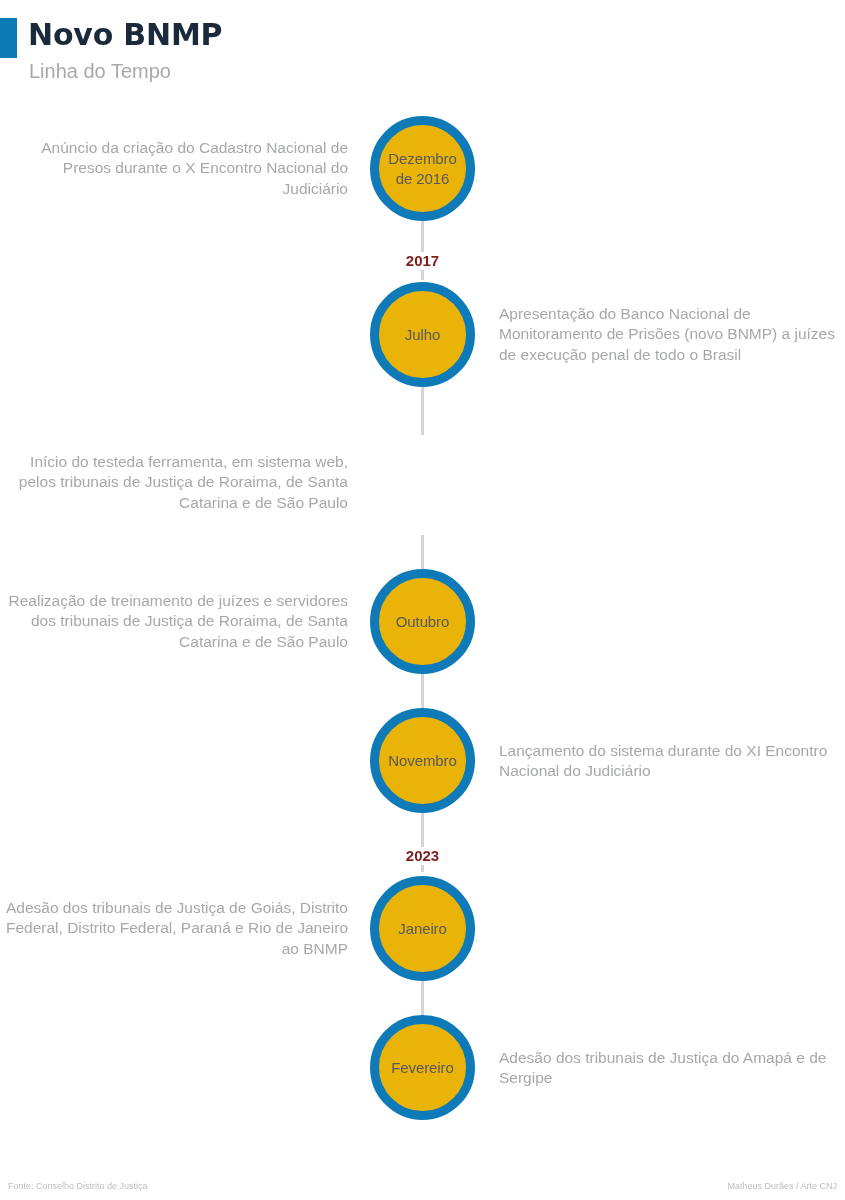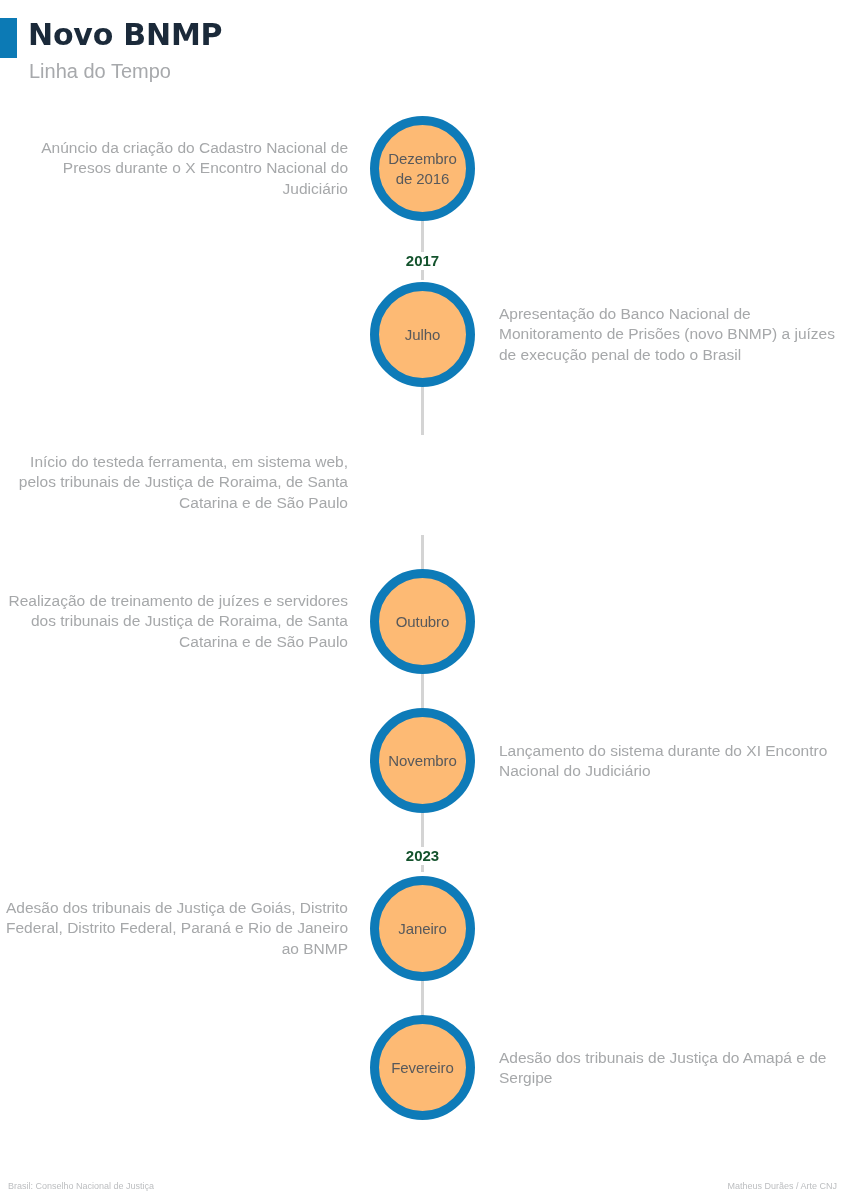--- a/index.html
+++ b/index.html
@@ -74,21 +74,21 @@
   }
   .circle {
     position: absolute;
     left: 370px;
     top: 0;
     width: 105px;
     height: 105px;
     box-sizing: border-box;
     border: 9px solid #0e7bb8;
     border-radius: 50%;
-    background: #fdba74;
+    background: #eab308;
     display: flex;
     align-items: center;
     justify-content: center;
     z-index: 3;
   }
   .circle-label {
     font-size: 15px;
     color: #58595b;
     text-align: center;
     line-height: 20px;
@@ -113,21 +113,21 @@
     text-align: left;
   }
 
   .year-label {
     position: absolute;
     left: 370px;
     width: 105px;
     text-align: center;
     font-size: 15px;
     font-weight: bold;
-    color: #14532d;
+    color: #7f1d1d;
     z-index: 4;
     background: #ffffff;
     line-height: 18px;
   }
 
   
   #footer {
     position: absolute;
     left: 0;
     bottom: 0;
@@ -218,15 +218,15 @@
   <div class="node" style="top:915px;">
     <div class="circle">
       <div class="circle-label">Fevereiro</div>
     </div>
     <div class="desc right">Adesão dos tribunais de Justiça do Amapá e de Sergipe</div>
   </div>
 
 </div>
 
 <div id="footer">
-  <div id="footer-source">Brasil: Conselho Nacional de Justiça</div>
+  <div id="footer-source">Fonte: Conselho Distrito de Justiça</div>
   <div id="footer-credit">Matheus Durães / Arte CNJ</div>
 </div>
 
 </body></html>

